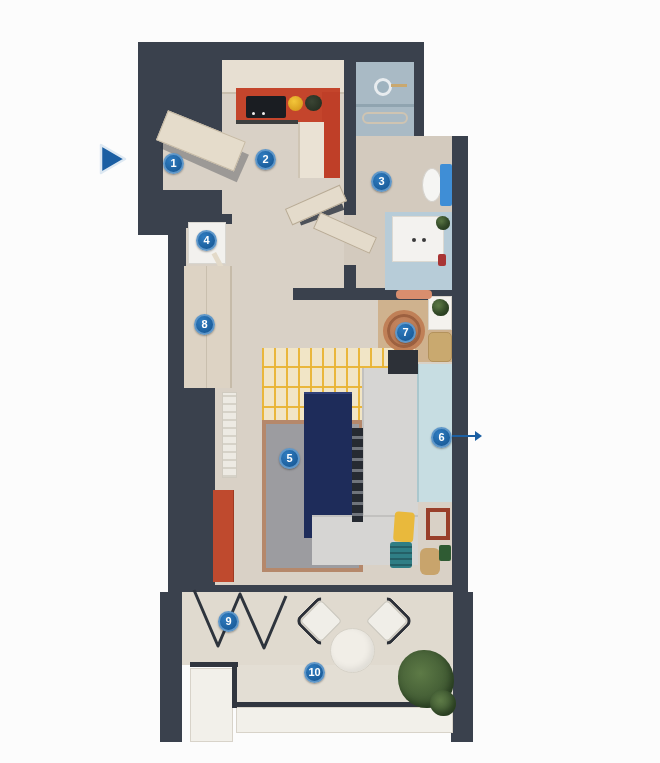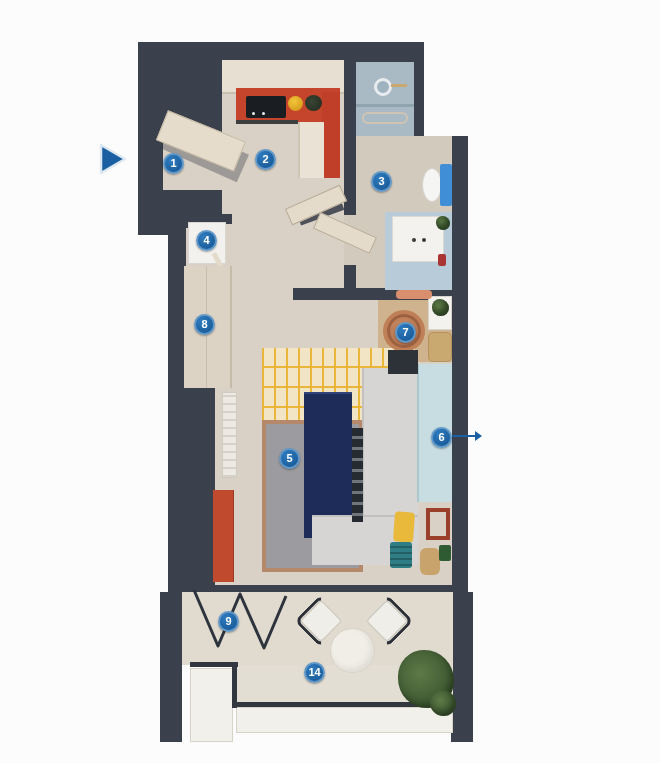--- a/index.html
+++ b/index.html
@@ -152,16 +152,16 @@
   <div id="markers">
       <div class="badge" style="left: 163px; top: 153px;">1</div>
       <div class="badge" style="left: 255px; top: 149px;">2</div>
       <div class="badge" style="left: 371px; top: 171px;">3</div>
       <div class="badge" style="left: 196px; top: 230px;">4</div>
       <div class="badge" style="left: 279px; top: 448px;">5</div>
       <div class="badge" style="left: 431px; top: 427px;">6</div>
       <div class="badge" style="left: 395px; top: 322px;">7</div>
       <div class="badge" style="left: 194px; top: 314px;">8</div>
       <div class="badge" style="left: 218px; top: 611px;">9</div>
-      <div class="badge" style="left: 304px; top: 662px;">14</div>
+      <div class="badge" style="left: 304px; top: 662px;">10</div>
     </div>
 
 </div>
 
 </body></html>

